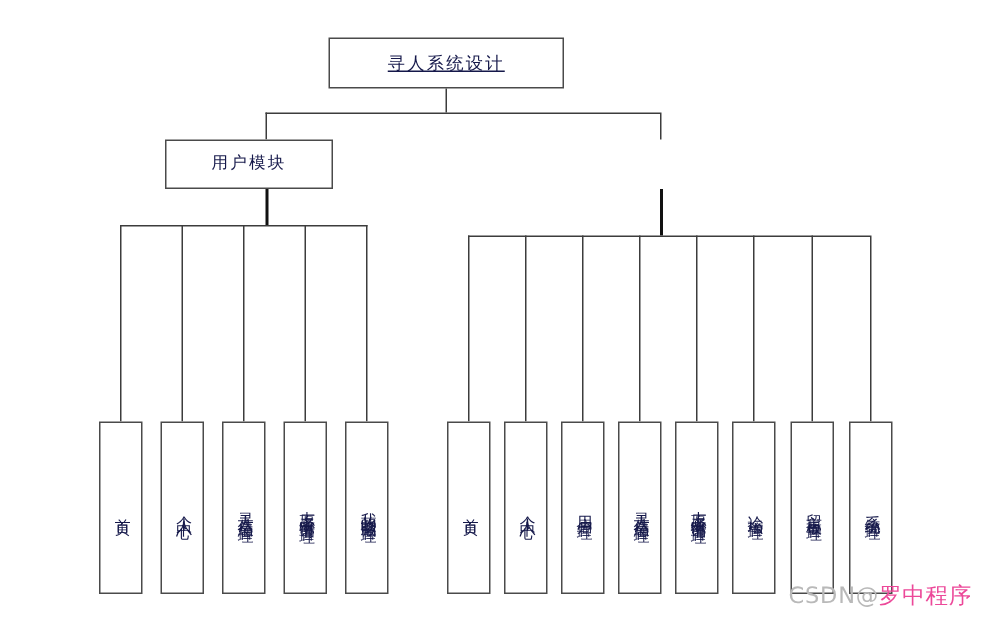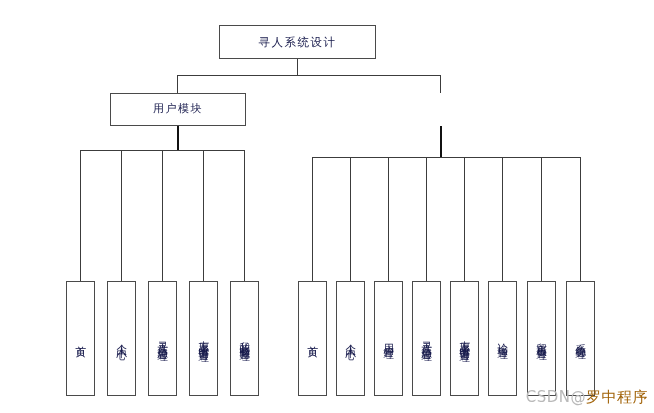--- a/index.html
+++ b/index.html
@@ -37,26 +37,26 @@
     line-height: 1.1;
     color: #15184a;
   }
   
   #node-root {
     left: 219px;
     top: 25px;
     width: 157px;
     height: 34px;
   }
-  #node-root .node-label { font-size: 11.5px; }
+  #node-root .node-label { font-size: 11.5px; text-decoration: underline; }
 
   #node-module-user {
     left: 110px;
     top: 93px;
-    width: 136px;
+    width: 112px;
     height: 33px;
   }
   #node-module-admin {
     left: 373px;
     top: 93px;
     width: 133px;
     height: 33px;
   }
 
   
@@ -101,21 +101,21 @@
   #watermark {
     position: absolute;
     right: 6px;
     bottom: 6px;
     font-size: 15px;
     color: #b9b9b9;
     letter-spacing: 0.5px;
     white-space: nowrap;
     user-select: none;
   }
-  #watermark .wm-cn { color: #a16207; }
+  #watermark .wm-cn { color: #ec4899; }
 </style>
 </head>
 <body>
 
 <div id="canvas">
 
   <div class="node" id="node-root">
     <span class="node-label">寻人系统设计</span>
   </div>
 

